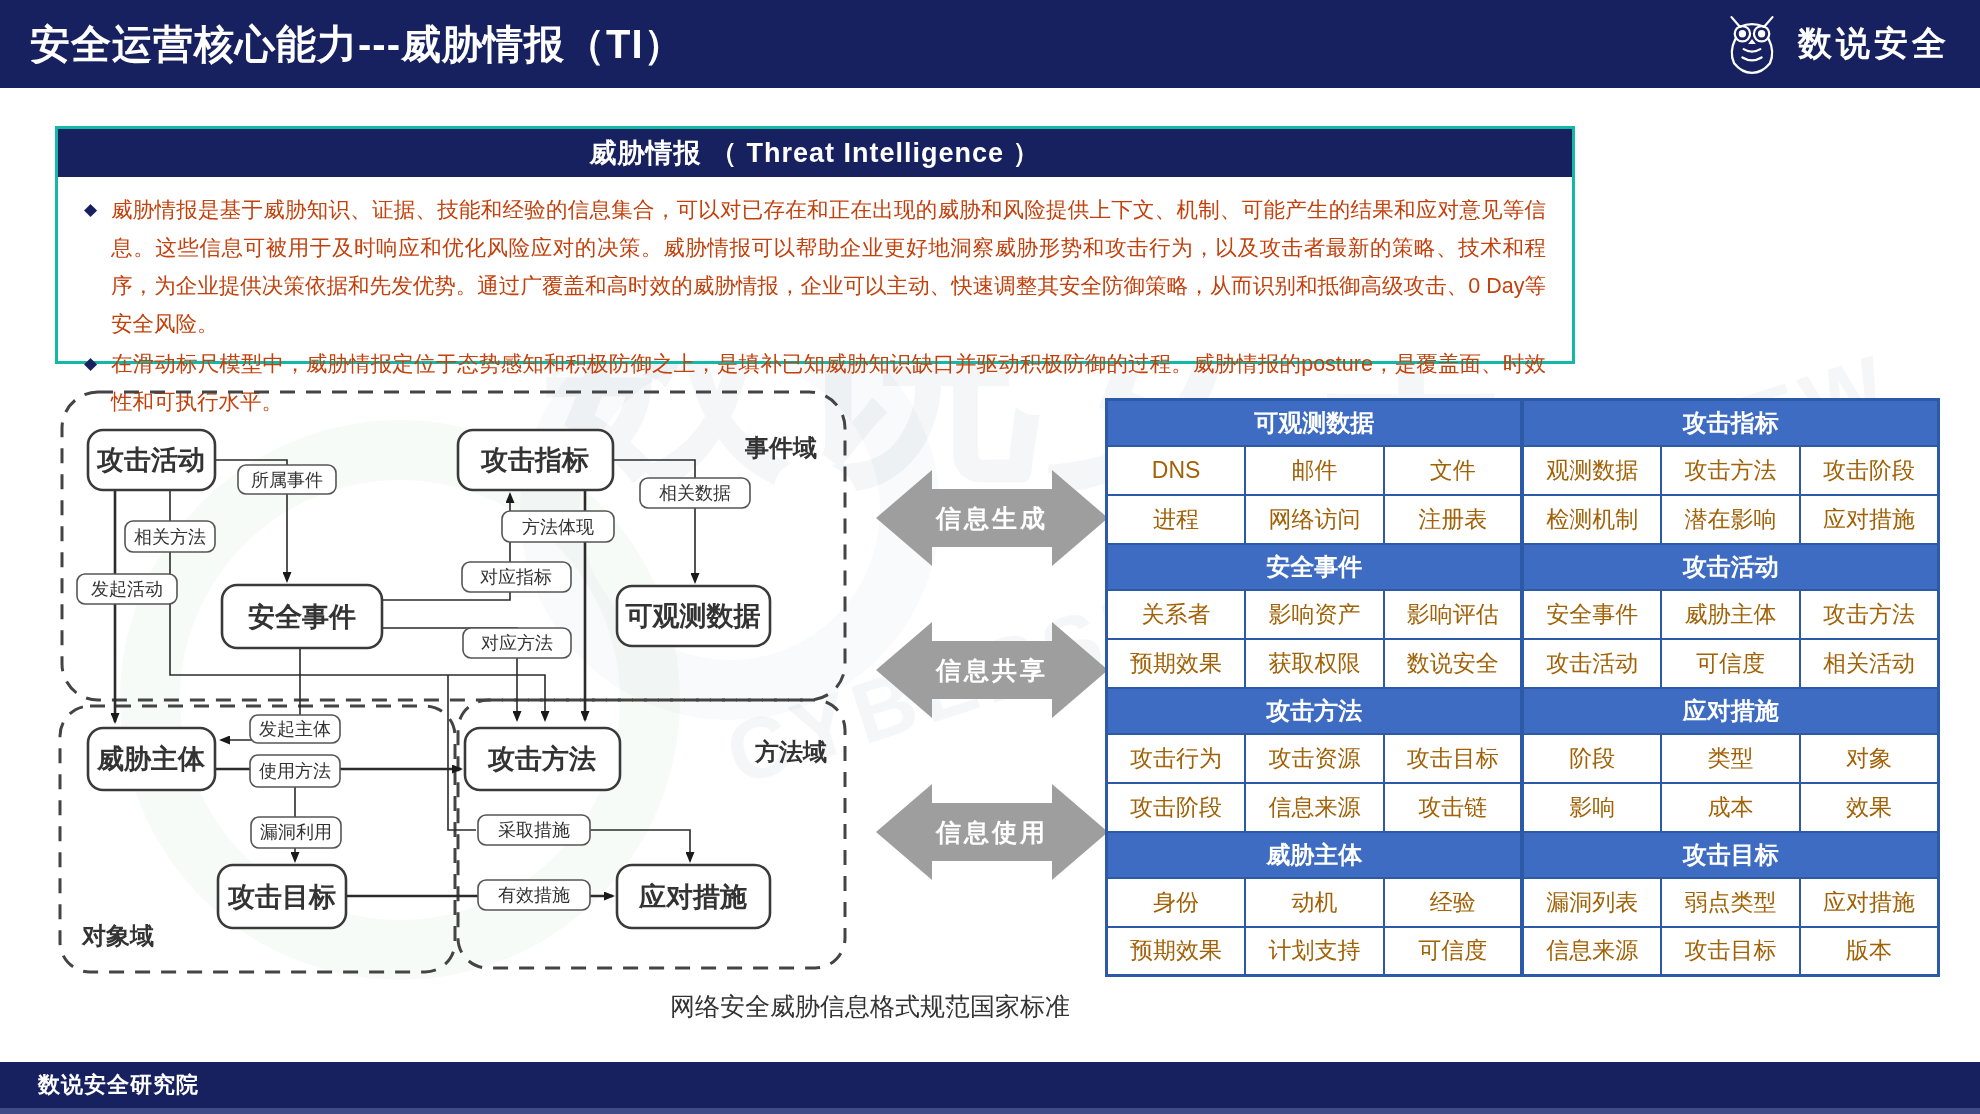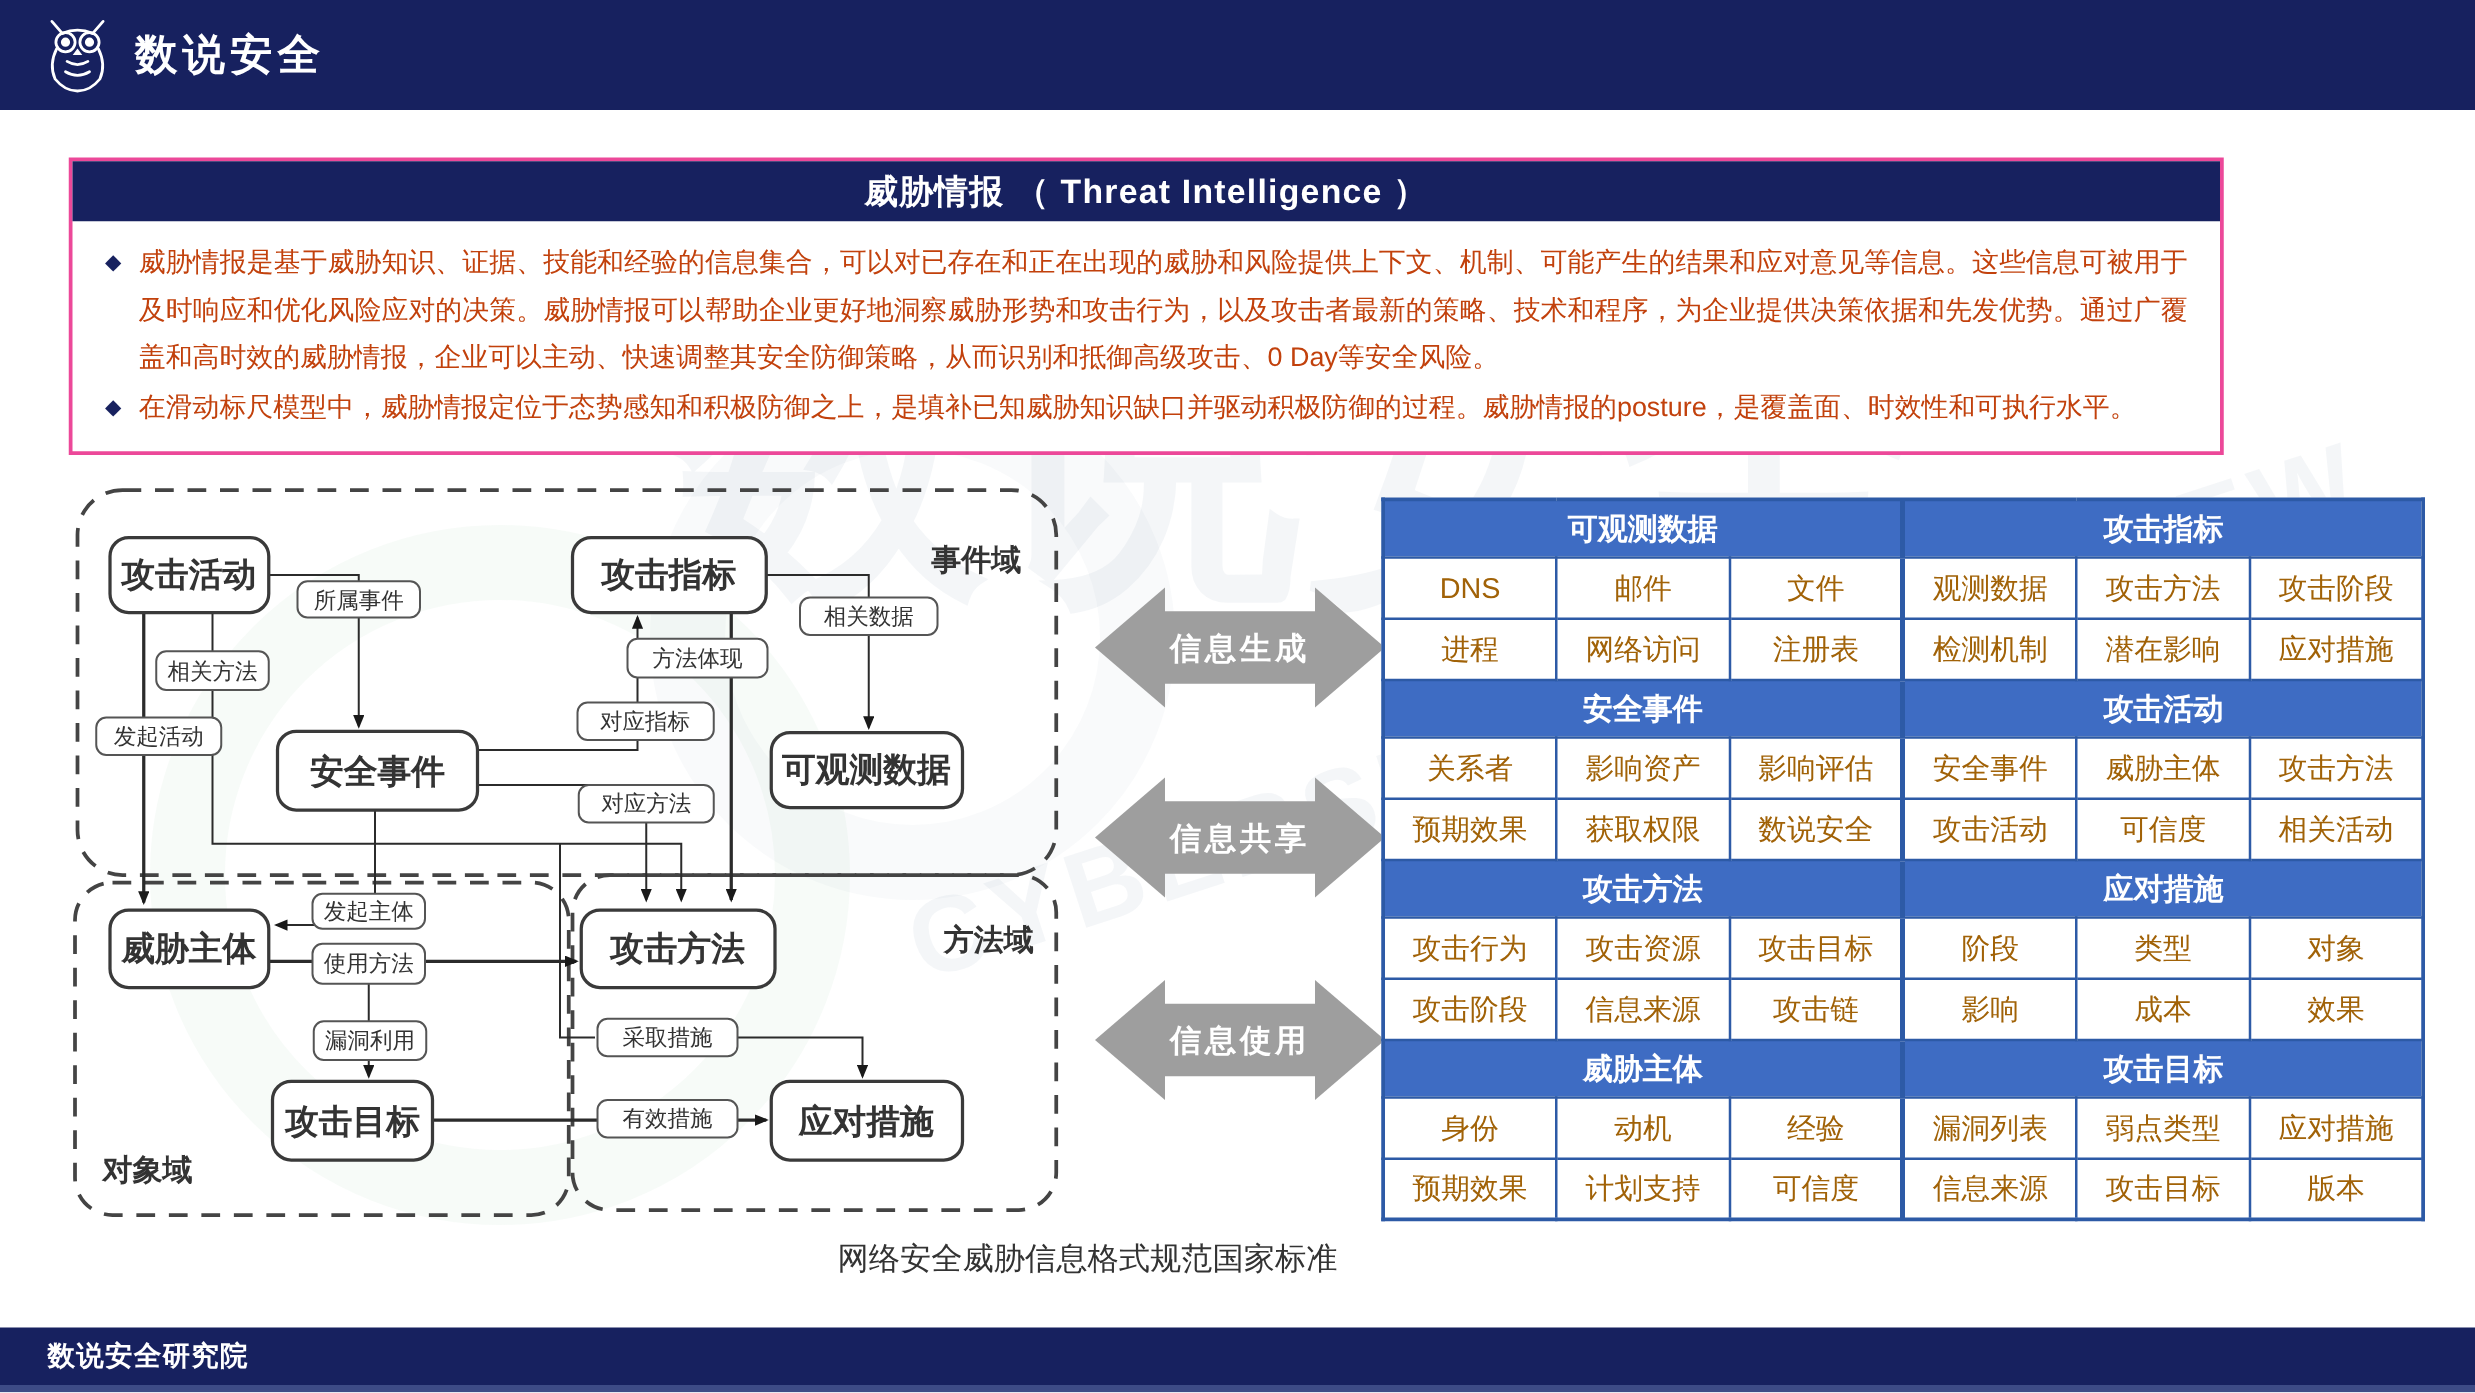--- a/index.html
+++ b/index.html
@@ -16,22 +16,22 @@
   .brand .brand-text { color:#fff; font-size:34px; font-weight:bold; letter-spacing:4px; }
 
   
   .wm { position:absolute; pointer-events:none; z-index:1; white-space:nowrap; }
   .wm1 { left:540px; top:200px; font-size:250px; font-weight:bold; color:rgba(150,165,185,0.10); }
   .wm2 { left:700px; top:520px; font-size:86px; font-weight:bold; color:rgba(150,170,190,0.10);
          transform:rotate(-18deg); letter-spacing:6px; }
   .wm-circle { position:absolute; border:60px solid rgba(140,200,150,0.07); border-radius:50%; z-index:1; }
 
   
-  .panel { position:absolute; left:55px; top:126px; width:1724px; height:238px;
-    border:3px solid #ec4899; background:#fff; z-index:3; }
+  .panel { position:absolute; left:55px; top:126px; width:1520px; height:238px;
+    border:3px solid #14b8a6; background:#fff; z-index:3; }
   .panel-title { height:48px; background:#17215f; color:#fff; display:flex; align-items:center;
     justify-content:center; font-size:27px; font-weight:bold; letter-spacing:1px; }
   .panel-body { padding:14px 26px 0 26px; }
   .bullet { display:flex; gap:14px; margin-bottom:2px; }
   .bullet .diamond { color:#17215f; font-size:17px; line-height:38px; flex:0 0 auto; }
   .bullet .btext { font-size:21.5px; line-height:38px; color:#c2410c; text-align:justify; }
 
   
   .diagram { position:absolute; left:55px; top:388px; width:815px; height:600px; z-index:3; }
 
@@ -77,20 +77,21 @@
 <body>
 
 <div id="page">
 
   <div class="wm wm1">数说安全</div>
   <div class="wm wm2">CYBERSECURITY REVIEW</div>
   <div class="wm-circle" style="left:120px; top:420px; width:560px; height:560px;"></div>
   <div class="wm-circle" style="left:520px; top:300px; width:420px; height:420px; border-color:rgba(150,165,185,0.06);"></div>
 
   <div class="topbar">
+    <div class="title">安全运营核心能力---威胁情报（TI）</div>
     <div class="brand">
       <svg viewBox="0 0 100 100">
         <g stroke="#fff" fill="none" stroke-width="3.5" stroke-linecap="round">
           <path d="M18 8 L31 23 M82 8 L69 23"></path>
           <path d="M31 23 Q50 15 69 23"></path>
           <circle cx="35" cy="34" r="12"></circle>
           <circle cx="65" cy="34" r="12"></circle>
           <circle cx="35" cy="34" r="4" fill="#fff"></circle>
           <circle cx="65" cy="34" r="4" fill="#fff"></circle>
           <path d="M50 42 L44 50 L56 50 Z" fill="#fff" stroke="none"></path>

